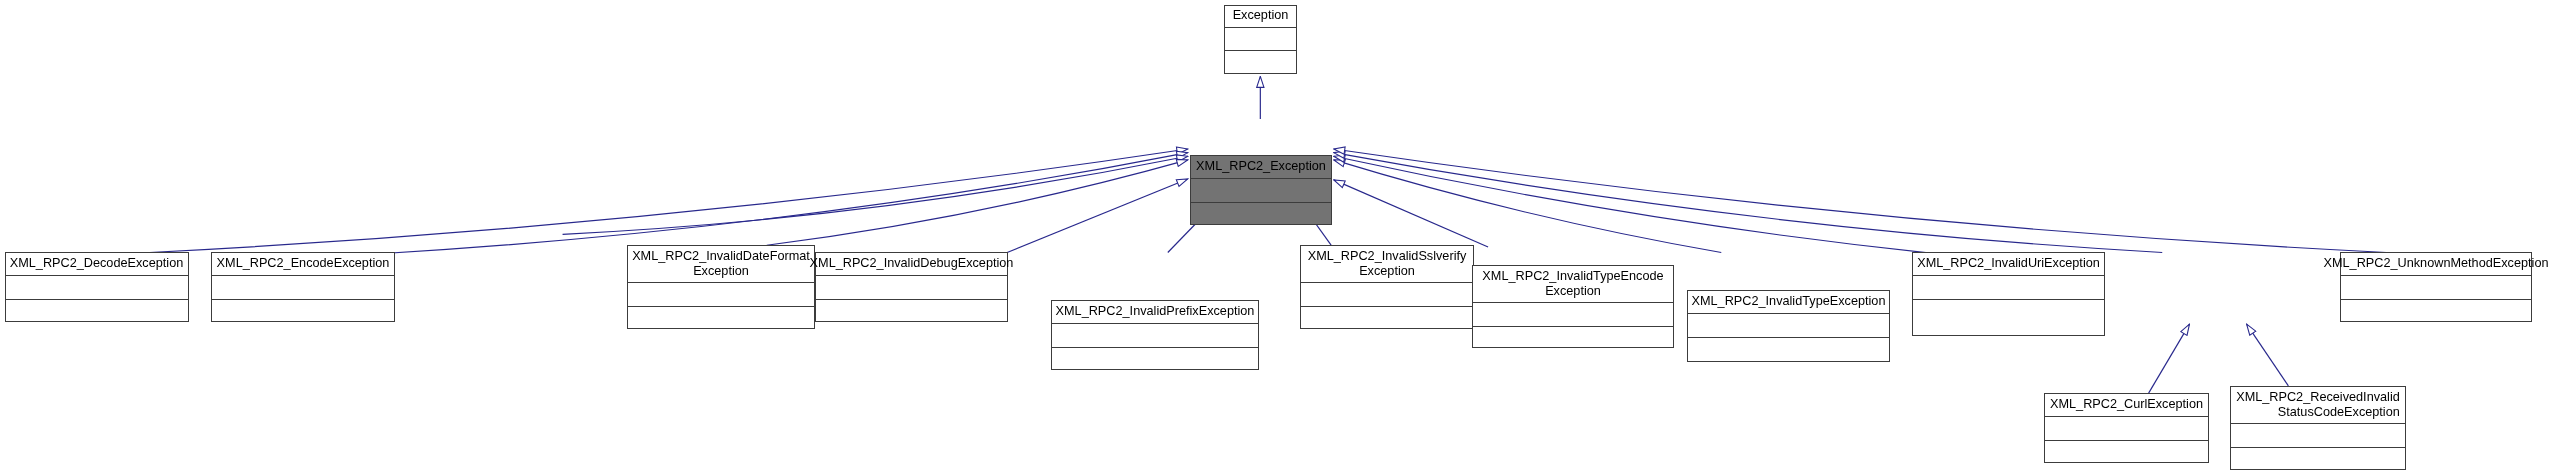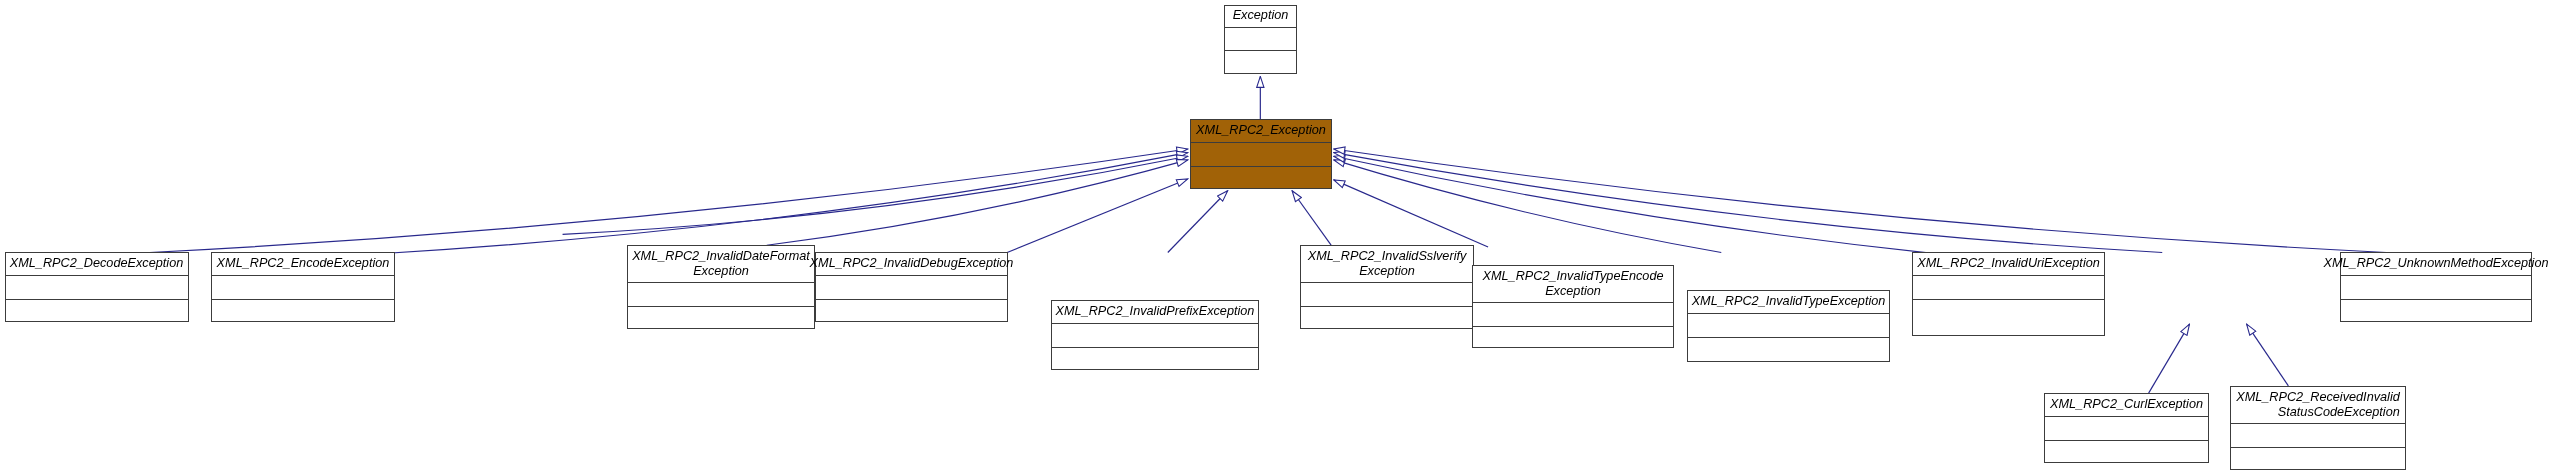--- a/index.html
+++ b/index.html
@@ -14,31 +14,30 @@
   .box{
     position:absolute;
     box-sizing:border-box;
     background:#ffffff;
     border:1.3px solid #3c3c3c;
     display:flex;
     flex-direction:column;
     color:#000;
     font-size:12.7px;
   }
-  .box.hl{background:#a16207;}
+  .box.hl{background:#737373;margin-top:36px;}
   .sec{box-sizing:border-box;}
   .title{
     display:flex;align-items:center;justify-content:center;
     text-align:center;
     white-space:pre-line;
     line-height:15.4px;
     border-bottom:1.2px solid #3c3c3c;
     padding:0.9px 4.5px;
     flex:0 0 auto;
-    font-style:italic;
   }
   .attrs{
     border-bottom:1.2px solid #3c3c3c;
     flex:0 0 auto;
     padding:2.7px 5.4px;
     line-height:15.4px;
   }
   .methods{flex:1 1 auto;padding:2.7px 5.4px;line-height:15.4px;}
   .mline{white-space:pre;}
 </style>

